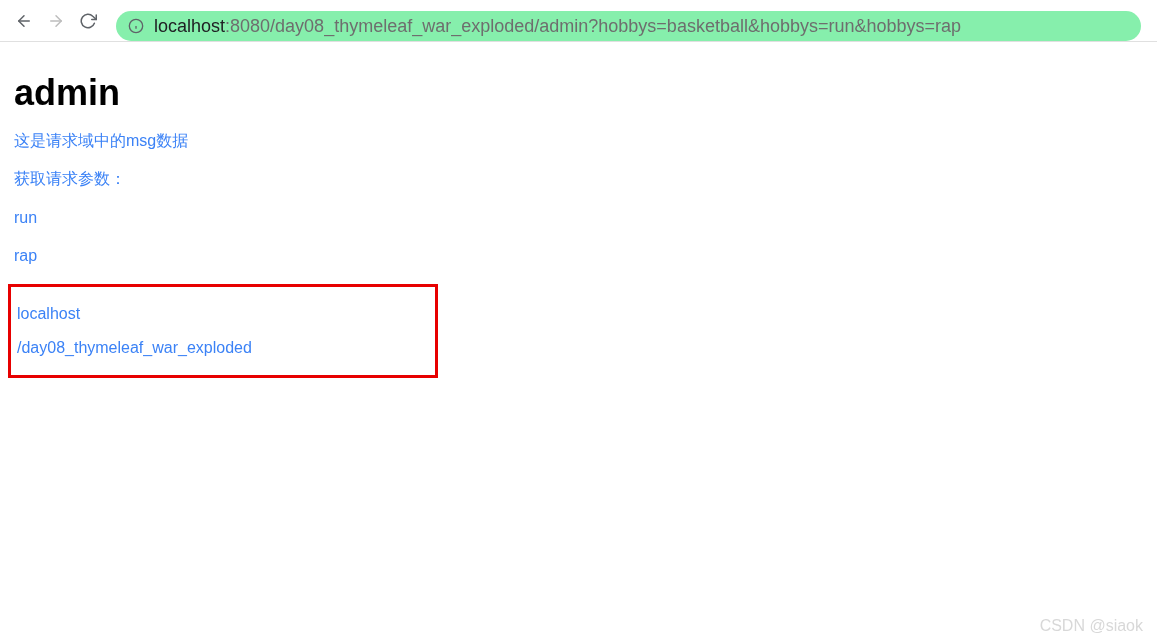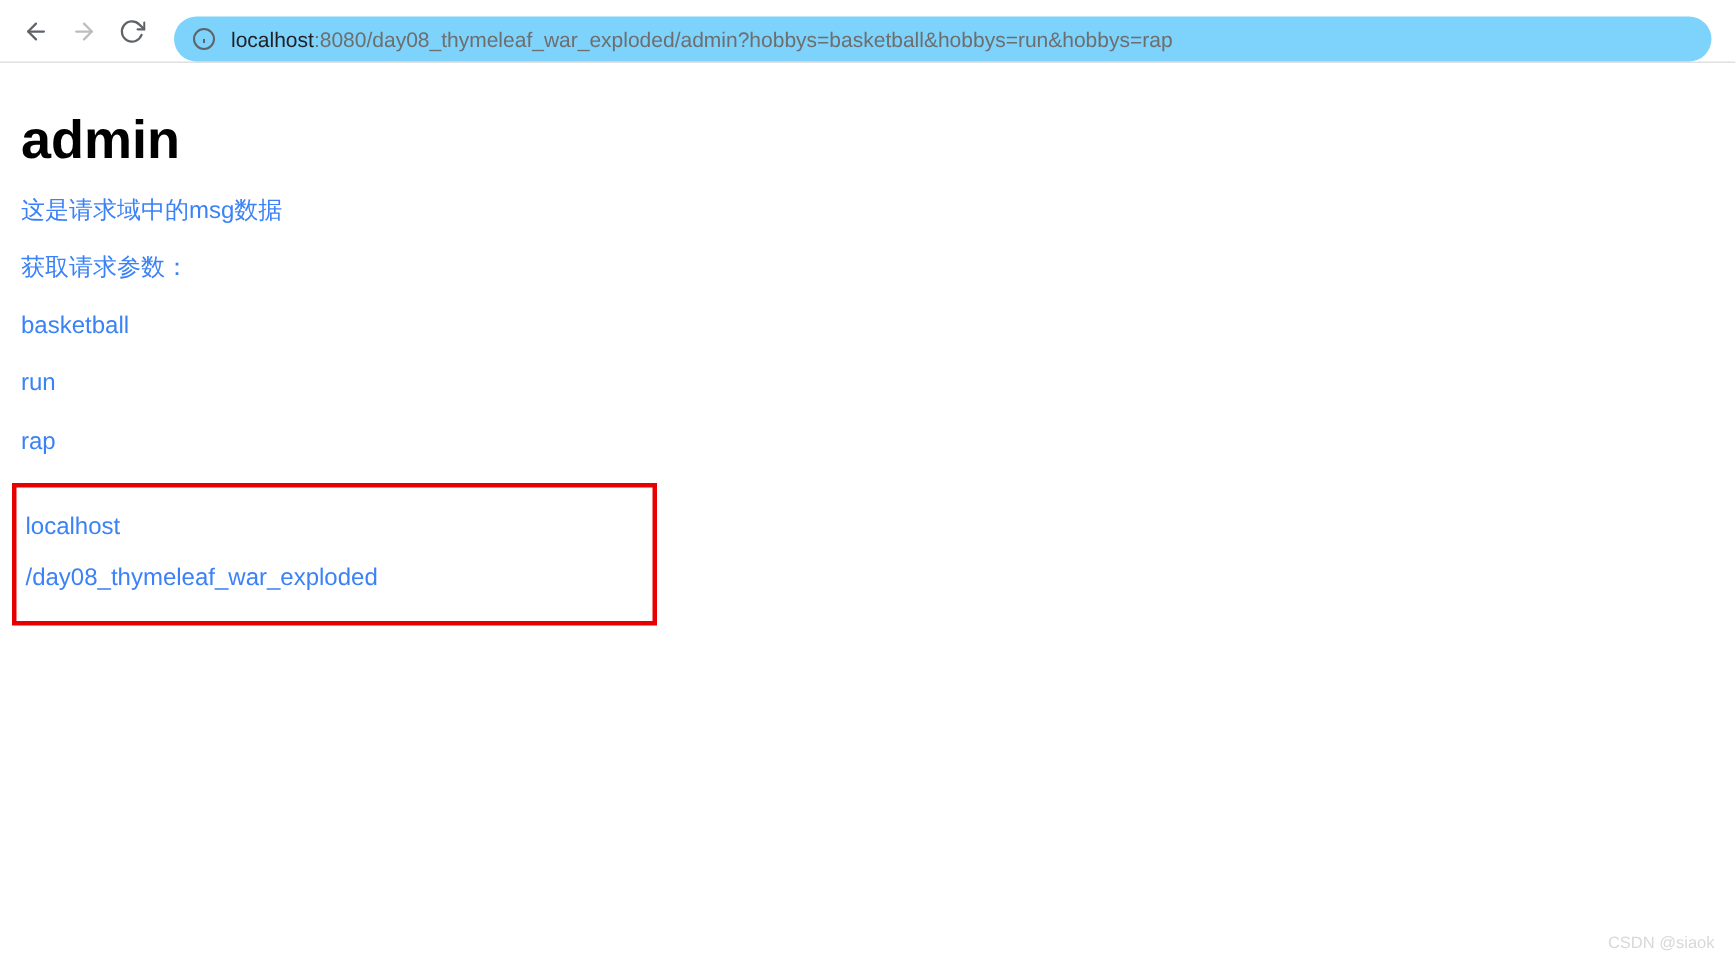--- a/index.html
+++ b/index.html
@@ -40,25 +40,25 @@
     .nav-button svg {
       width: 18px;
       height: 18px;
     }
     .address-bar {
       flex: 1;
       height: 30px;
       margin-left: 12px;
       margin-right: 8px;
       border-radius: 15px;
-      background: #7dd3fc;
+      background: #86efac;
       display: flex;
       align-items: center;
       padding: 0 12px;
-      font-size: 14px;
+      font-size: 18px;
       color: #202124;
       margin-top: 11px;
     }
     .info-icon {
       width: 16px;
       height: 16px;
       margin-right: 10px;
       flex-shrink: 0;
       color: #5f6368;
     }
@@ -94,21 +94,21 @@
       margin-left: -6px;
       width: 430px;
     }
     .red-box p {
       margin: 12px 0 12px 6px;
     }
     .watermark {
       position: absolute;
       bottom: 8px;
       right: 14px;
-      font-size: 11px;
+      font-size: 16px;
       color: #d8d8d8;
       font-family: Arial, sans-serif;
     }
   </style>
 </head>
 <body>
 
 <div class="browser-toolbar">
   <div class="nav-button">
     <svg viewBox="0 0 24 24" fill="none" stroke="currentColor" stroke-width="2" stroke-linecap="round" stroke-linejoin="round">
@@ -137,21 +137,20 @@
     <span class="url-text">
       <span class="url-host">localhost</span><span class="url-rest">:8080/day08_thymeleaf_war_exploded/admin?hobbys=basketball&amp;hobbys=run&amp;hobbys=rap</span>
     </span>
   </div>
 </div>
 
 <div class="page-content">
   <h1>admin</h1>
   <p>这是请求域中的msg数据</p>
   <p>获取请求参数：</p>
-  <p>basketball</p>
   <p>run</p>
   <p>rap</p>
   <div class="red-box">
     <p>localhost</p>
     <p>/day08_thymeleaf_war_exploded</p>
   </div>
 </div>
 
 <div class="watermark">CSDN @siaok</div>
 

